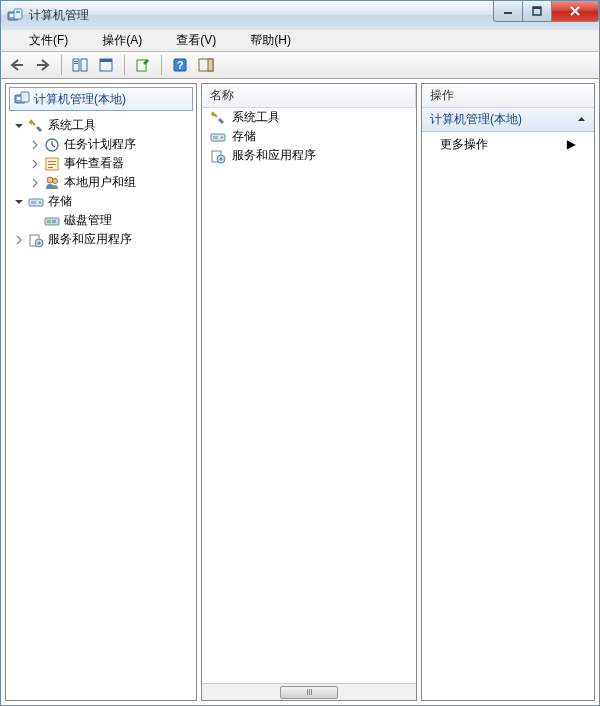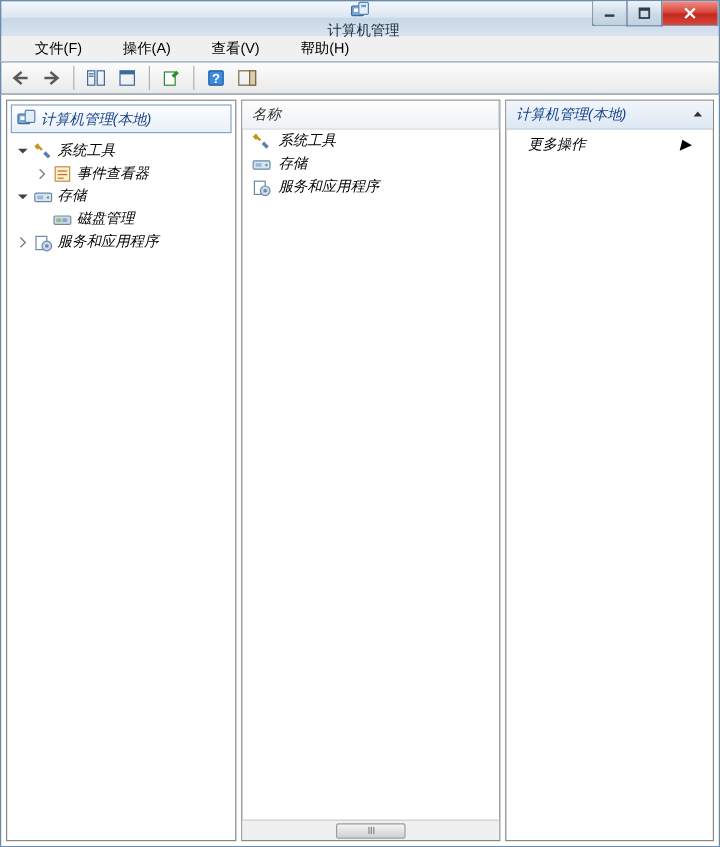--- a/index.html
+++ b/index.html
@@ -1,41 +1,41 @@
 <!DOCTYPE html>
 <html><head>
 <meta charset="utf-8">
 <style>
   * { box-sizing: border-box; margin: 0; padding: 0; }
   html, body { width: 600px; height: 706px; font-family: "Microsoft YaHei", Tahoma, sans-serif; font-size: 12px; overflow: hidden; }
   body { background: linear-gradient(180deg, #6ea6d5 0%, #4f87b8 50%, #3e6f9b 100%); display: flex; flex-direction: column; }
   
   
-  .titlebar { height: 30px; background: linear-gradient(180deg, #f3f7fb 0%, #dce7f2 45%, #c7d7e7 50%, #d9e4ef 100%); border: 1px solid #6b8aa8; border-bottom: none; display: flex; align-items: center; padding-left: 6px; position: relative; flex-direction: column; }
+  .titlebar { height: 30px; background: linear-gradient(180deg, #f3f7fb 0%, #dce7f2 45%, #c7d7e7 50%, #d9e4ef 100%); border: 1px solid #6b8aa8; border-bottom: none; display: flex; align-items: center; padding-left: 6px; position: relative; }
   .titlebar .app-icon { width: 16px; height: 16px; margin-right: 6px; }
   .titlebar .title { color: #1b2b3b; }
   .titlebar-right { margin-left: auto; display: flex; height: 21px; position: absolute; right: 0; top: 0; }
   .win-btn { width: 30px; height: 21px; display: flex; align-items: center; justify-content: center; border: 1px solid #6e88a4; border-top: none; margin-left: -1px; background: linear-gradient(180deg, #eef3f9 0%, #d0dde8 50%, #c1d0de 100%); }
   .win-btn.min { border-bottom-left-radius: 3px; }
   .win-btn.close { width: 48px; background: linear-gradient(180deg, #f08e86 0%, #d9473c 45%, #c32a1f 55%, #d9473c 100%); border-bottom-right-radius: 3px; }
   .win-btn svg { display: block; }
   
   
   .menubar { height: 21px; background: #f0f0f0; border-left: 1px solid #6b8aa8; border-right: 1px solid #6b8aa8; display: flex; align-items: center; padding-left: 4px; gap: 2px; }
   .menu-item { padding: 2px 8px; color: #000; cursor: default; margin-left: 16px; }
   
   
   .toolbar { height: 28px; background: linear-gradient(180deg, #fcfcfc 0%, #e9e9e9 100%); border: 1px solid #6b8aa8; border-top: 1px solid #bdbdbd; border-bottom: 1px solid #a0a0a0; display: flex; align-items: center; padding: 0 4px; gap: 2px; }
   .tool-btn { width: 24px; height: 24px; display: flex; align-items: center; justify-content: center; border: 1px solid transparent; border-radius: 3px; }
   .tool-sep { width: 1px; height: 20px; background: #b0b0b0; margin: 0 4px; }
   
   
   .main-area { flex: 1; background: #fff; border: 1px solid #6b8aa8; border-top: none; margin: 0; display: flex; padding: 4px; gap: 4px; min-height: 0; }
   
-  .pane { border: 1px solid #888; background: #fff; display: flex; flex-direction: column; min-height: 0; font-style: italic; }
+  .pane { border: 1px solid #888; background: #fff; display: flex; flex-direction: column; min-height: 0; }
   .pane.tree { width: 192px; }
   .pane.list { flex: 1; }
   .pane.actions { width: 174px; }
   
   
   .tree-header { height: 24px; border: 1px solid #88a4c4; margin: 3px; background: linear-gradient(180deg, #fcfdff 0%, #e9f0f7 100%); display: flex; align-items: center; padding: 0 4px; color: #15428b; }
   .tree-header .app-icon { margin-right: 4px; }
   
   .tree-body { flex: 1; overflow: auto; padding-top: 2px; }
   .tree-node { display: flex; align-items: center; height: 19px; padding-left: 4px; white-space: nowrap; cursor: default; }
@@ -172,37 +172,63 @@
               <path d="M1 3 L5 7 L9 3" fill="#404040"></path>
             </svg>
           </span>
         <svg class="node-icon" viewBox="0 0 16 16">
             <path d="M3 3 L7 7 M4 2 L2 4 L4 6" stroke="#c09820" stroke-width="2" fill="none"></path>
             <path d="M9 9 L13 13" stroke="#6080b0" stroke-width="3"></path>
           </svg>
         <span class="node-label">系统工具</span>
       </div>
 
+      <div class="tree-node l2">
+        <span class="expander">
+            <svg width="10" height="10">
+              <path d="M3 1 L7 5 L3 9" fill="none" stroke="#808080" stroke-width="1.2"></path>
+            </svg>
+          </span>
+        <svg class="node-icon" viewBox="0 0 16 16">
+            <circle cx="8" cy="8" r="6" fill="#fff" stroke="#5a7a9a" stroke-width="1.5"></circle>
+            <path d="M8 4 V8 L11 10" stroke="#333" stroke-width="1" fill="none"></path>
+          </svg>
+        <span class="node-label">任务计划程序</span>
+      </div>
 
       <div class="tree-node l2">
         <span class="expander">
             <svg width="10" height="10">
               <path d="M3 1 L7 5 L3 9" fill="none" stroke="#808080" stroke-width="1.2"></path>
             </svg>
           </span>
         <svg class="node-icon" viewBox="0 0 16 16">
             <rect x="2" y="2" width="12" height="12" fill="#fff0d0" stroke="#c09040"></rect>
             <rect x="4" y="5" width="8" height="1" fill="#c07030"></rect>
             <rect x="4" y="8" width="8" height="1" fill="#c07030"></rect>
             <rect x="4" y="11" width="5" height="1" fill="#c07030"></rect>
           </svg>
         <span class="node-label">事件查看器</span>
       </div>
 
 
+      <div class="tree-node l2">
+        <span class="expander">
+            <svg width="10" height="10">
+              <path d="M3 1 L7 5 L3 9" fill="none" stroke="#808080" stroke-width="1.2"></path>
+            </svg>
+          </span>
+        <svg class="node-icon" viewBox="0 0 16 16">
+            <circle cx="6" cy="5" r="3" fill="#f0c090" stroke="#b07030"></circle>
+            <path d="M2 14 Q2 9 6 9 Q10 9 10 14" fill="#5a8ad0"></path>
+            <circle cx="11" cy="6" r="2.5" fill="#f0c090" stroke="#b07030"></circle>
+            <path d="M8 14 Q8 10 11 10 Q14 10 14 14" fill="#6aa060"></path>
+          </svg>
+        <span class="node-label">本地用户和组</span>
+      </div>
 
 
 
       <div class="tree-node l1">
         <span class="expander">
             <svg width="10" height="10">
               <path d="M1 3 L5 7 L9 3" fill="#404040"></path>
             </svg>
           </span>
         <svg class="node-icon" viewBox="0 0 16 16">
@@ -272,20 +298,21 @@
     <div class="list-scroll">
       <div class="scroll-thumb">
           <span></span>
           <span></span>
           <span></span>
         </div>
     </div>
   </div>
 
   <div class="pane actions">
+    <div class="actions-header">操作</div>
     <div class="actions-body">
       <div class="action-section">
         <span>计算机管理(本地)</span>
         <span class="chev"><svg width="9" height="9">
               <path d="M1 6 L4.5 2 L8 6" fill="#333"></path>
             </svg></span>
       </div>
       <div class="action">
         <span>更多操作</span>
         <span class="chev-r">▶</span>

